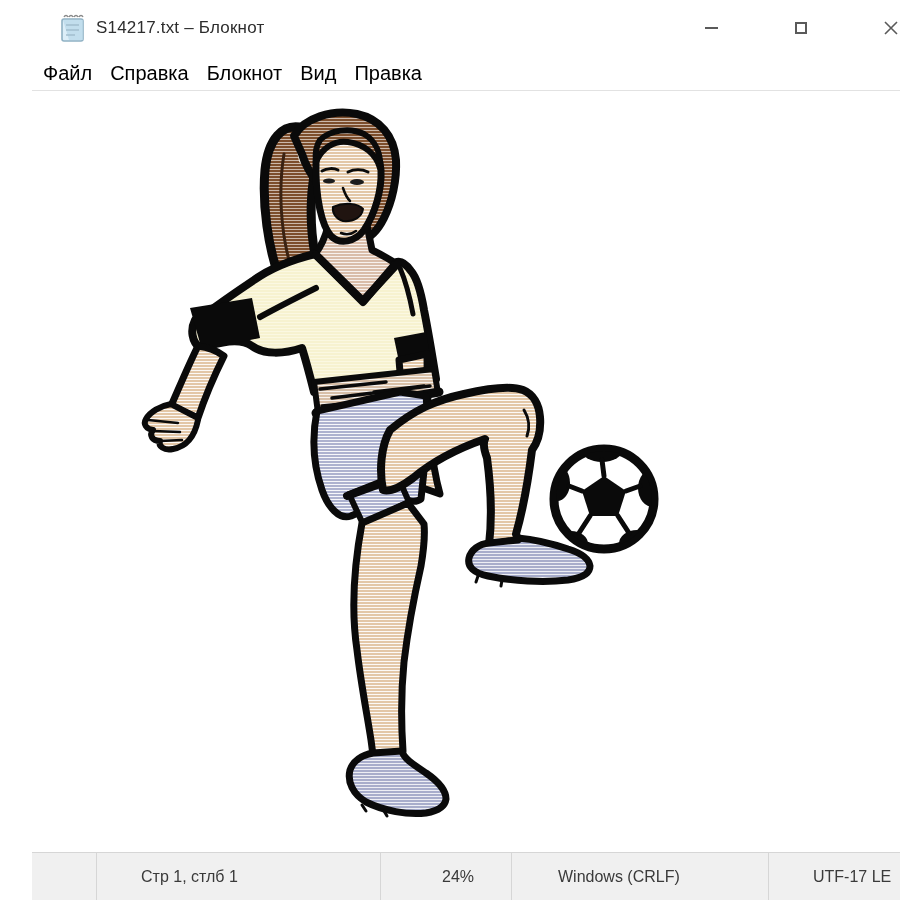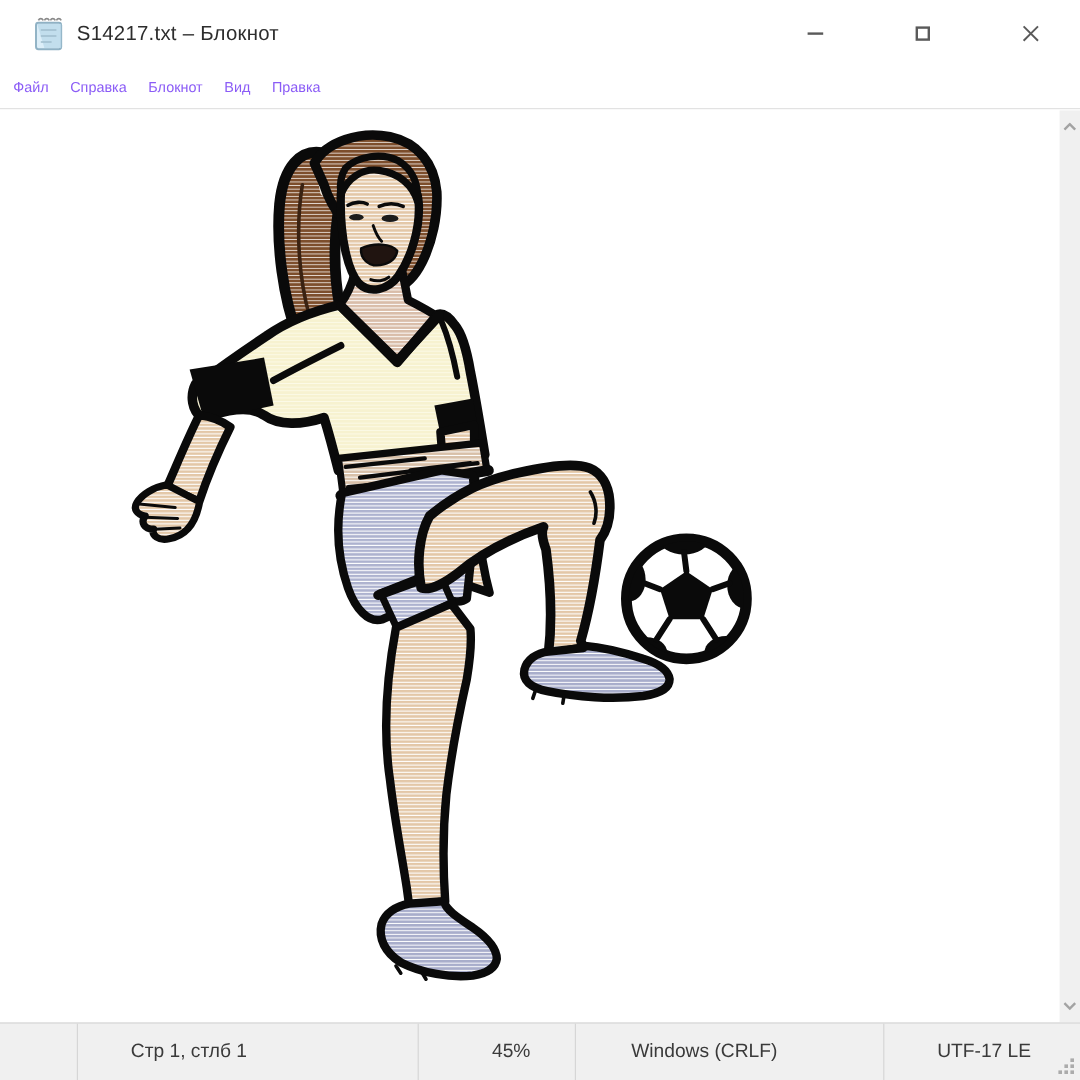--- a/index.html
+++ b/index.html
@@ -1,36 +1,36 @@
 <!DOCTYPE html>
 <html><head>
 <meta charset="utf-8">
 <style>
   * { margin:0; padding:0; box-sizing:border-box; }
   html,body { width:900px; height:900px; overflow:hidden; background:#fff;
               font-family:"Liberation Sans","DejaVu Sans",sans-serif; }
-  .window { position:relative; width:756px; height:900px; background:#fff; }
+  .window { position:relative; width:756px; height:900px; background:#fff;margin-left:32px; }
 
   
   .titlebar { position:absolute; left:0; top:0; width:900px; height:56px;
               background:#ffffff; display:flex; align-items:center; }
   .app-icon { margin-left:27px; width:28px; height:30px; flex:0 0 auto; }
   .title-text { margin-left:9px; font-size:17px; color:#2d2d2d; letter-spacing:.2px; }
   .winbtns { position:absolute; right:0; top:0; height:56px; display:flex; }
   .winbtn { width:62px; height:56px; display:flex; align-items:center; justify-content:center;
             cursor:default; margin-right:28px; }
   .winbtn:last-child { margin-right:10px; }
   .glyph-min { width:13px; height:0; border-top:2px solid #5a5a5a; }
   .glyph-max { width:12px; height:12px; border:2px solid #5a5a5a; }
 
   
   .menubar { position:absolute; left:0; top:56px; width:900px; height:35px;
              background:#ffffff; border-bottom:1px solid #e2e2e2;
              display:flex; align-items:center; padding-left:2px; }
-  .menu-item { font-size:12px; color:#8b5cf6; padding:0 9px; line-height:35px; }
+  .menu-item { font-size:20px; color:#000000; padding:0 9px; line-height:35px; }
 
   
   .content { position:absolute; left:0; top:92px; width:900px; height:760px; background:#ffffff; }
   .artwork { position:absolute; left:0; top:0; }
 
   .scrollbar { position:absolute; right:0; top:0; width:17px; height:760px; background:#f0f0f0; }
   .scroll-arrow { position:absolute; left:0; width:17px; height:17px;
                   display:flex; align-items:center; justify-content:center; }
   .scroll-arrow.up { top:5px; } .scroll-arrow.down { bottom:5px; }
 
@@ -241,21 +241,21 @@
         <svg width="11" height="7" viewBox="0 0 11 7">
           <path d="M1,1 L5.5,5.5 L10,1" fill="none" stroke="#a3a3a3" stroke-width="2"></path>
         </svg>
       </div>
     </div>
   </div>
 
   <div class="statusbar">
     <div class="seg seg-spacer"></div>
     <div class="seg seg-cursor">Стр 1, стлб 1</div>
-    <div class="seg seg-zoom">45%</div>
+    <div class="seg seg-zoom">24%</div>
     <div class="seg seg-eol">Windows (CRLF)</div>
     <div class="seg seg-enc">UTF-17 LE</div>
     <div class="grip">
       <i style="right:0;top:0"></i>
       <i style="right:5px;top:5px"></i>
         <i style="right:0;top:5px"></i>
       <i style="right:10px;top:10px"></i>
         <i style="right:5px;top:10px"></i>
         <i style="right:0;top:10px"></i>
     </div>

